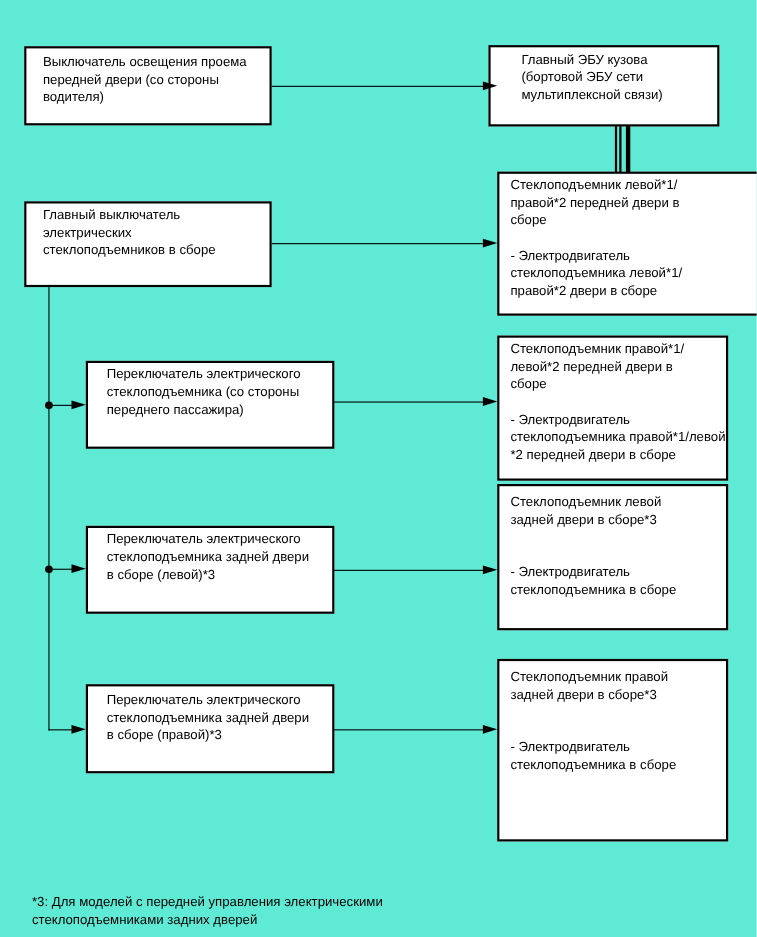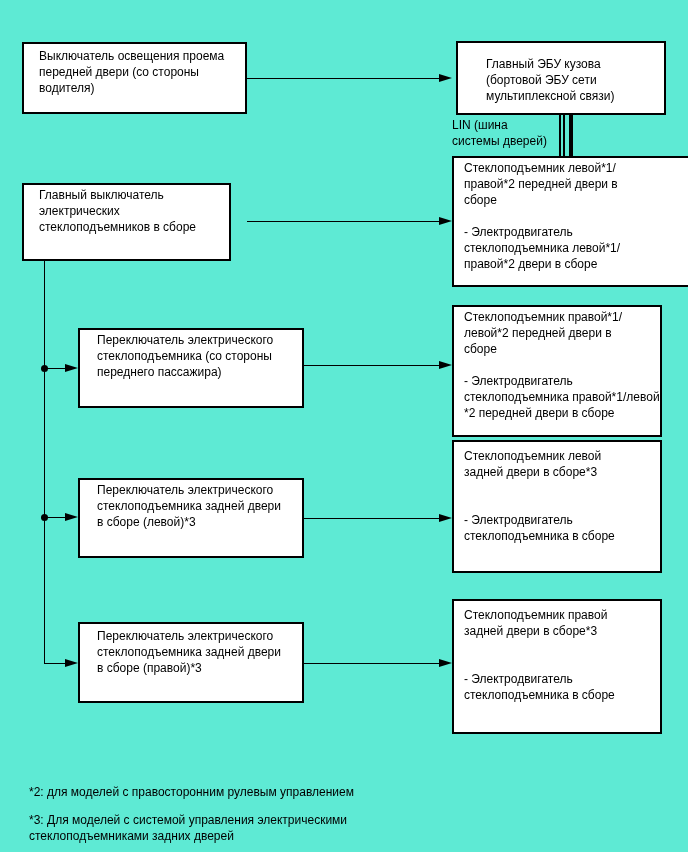--- a/index.html
+++ b/index.html
@@ -39,37 +39,37 @@
 </style>
 </head>
 <body>
 
 <div class="canvas">
 
   <div class="box" style="left:22px;top:42px;width:225px;height:72px;padding:4px 8px 0 15px">Выключатель освещения проема
 передней двери (со стороны
 водителя)</div>
 
-  <div class="box" style="left:22px;top:183px;width:209px;height:78px;padding:2px 8px 0 15px">Главный выключатель
+  <div class="box" style="left:22px;top:183px;width:225px;height:78px;padding:2px 8px 0 15px">Главный выключатель
 электрических
 стеклоподъемников в сборе</div>
 
   <div class="box" style="left:78px;top:328px;width:226px;height:80px;padding:2px 8px 0 17px">Переключатель электрического
 стеклоподъемника (со стороны
 переднего пассажира)</div>
 
   <div class="box" style="left:78px;top:478px;width:226px;height:80px;padding:2px 8px 0 17px">Переключатель электрического
 стеклоподъемника задней двери
 в сборе (левой)*3</div>
 
   <div class="box" style="left:78px;top:622px;width:226px;height:81px;padding:4px 8px 0 17px">Переключатель электрического
 стеклоподъемника задней двери
 в сборе (правой)*3</div>
 
-  <div class="box" style="left:456px;top:41px;width:210px;height:74px;padding:13px 6px 0 28px">Главный ЭБУ кузова
+  <div class="box" style="left:444px;top:41px;width:210px;height:74px;padding:3px 6px 0 28px">Главный ЭБУ кузова
 (бортовой ЭБУ сети
 мультиплексной связи)</div>
 
   <div class="box" style="left:452px;top:156px;width:252px;height:131px;padding:2px 4px 0 10px">Стеклоподъемник левой*1/
 правой*2 передней двери в
 сборе
 
 - Электродвигатель
 стеклоподъемника левой*1/
 правой*2 двери в сборе</div>
@@ -82,29 +82,27 @@
 стеклоподъемника правой*1/левой
 *2 передней двери в сборе</div>
 
   <div class="box" style="left:452px;top:440px;width:210px;height:133px;padding:6px 4px 0 10px">Стеклоподъемник левой
 задней двери в сборе*3
 
 
 - Электродвигатель
 стеклоподъемника в сборе</div>
 
-  <div class="box" style="left:452px;top:599px;width:210px;height:135px;padding:6px 4px 0 10px">Стеклоподъемник правой
+  <div class="box" style="left:452px;top:599px;width:210px;height:166px;padding:6px 4px 0 10px">Стеклоподъемник правой
 задней двери в сборе*3
 
 
 - Электродвигатель
 стеклоподъемника в сборе</div>
 
-  <div class="note" style="left:452px;top:117px">LIN (шина
-системы дверей)</div>
 
   <div class="busbar" style="left:559px;top:114px;width:2px;height:43px"></div>
   <div class="busbar" style="left:563px;top:114px;width:2px;height:43px"></div>
   <div class="busbar" style="left:569px;top:114px;width:4px;height:43px"></div>
 
   <div class="hline" style="left:247px;top:78px;width:193px"></div>
   <div class="arrow-right" style="left:439px;top:74px"></div>
 
   <div class="hline" style="left:247px;top:221px;width:193px"></div>
   <div class="arrow-right" style="left:439px;top:217px"></div>
@@ -124,17 +122,16 @@
   <div class="arrow-right" style="left:65px;top:364px"></div>
   <div class="dot" style="left:41px;top:365px"></div>
 
   <div class="hline" style="left:44px;top:517px;width:22px"></div>
   <div class="arrow-right" style="left:65px;top:513px"></div>
   <div class="dot" style="left:41px;top:514px"></div>
 
   <div class="hline" style="left:44px;top:663px;width:22px"></div>
   <div class="arrow-right" style="left:65px;top:659px"></div>
 
-  <div class="note" style="left:29px;top:784px">*2: для моделей с правосторонним рулевым управлением</div>
-  <div class="note" style="left:29px;top:812px">*3: Для моделей с системой управления электрическими
+  <div class="note" style="left:29px;top:812px">*3: Для моделей с передней управления электрическими
 стеклоподъемниками задних дверей</div>
 
 </div>
 
 </body></html>

